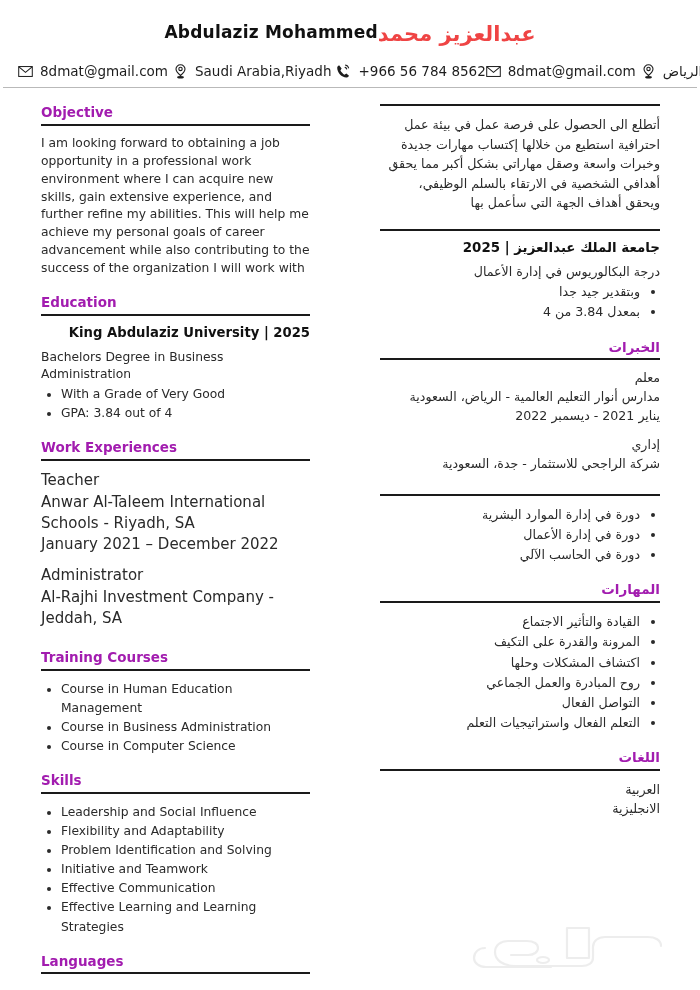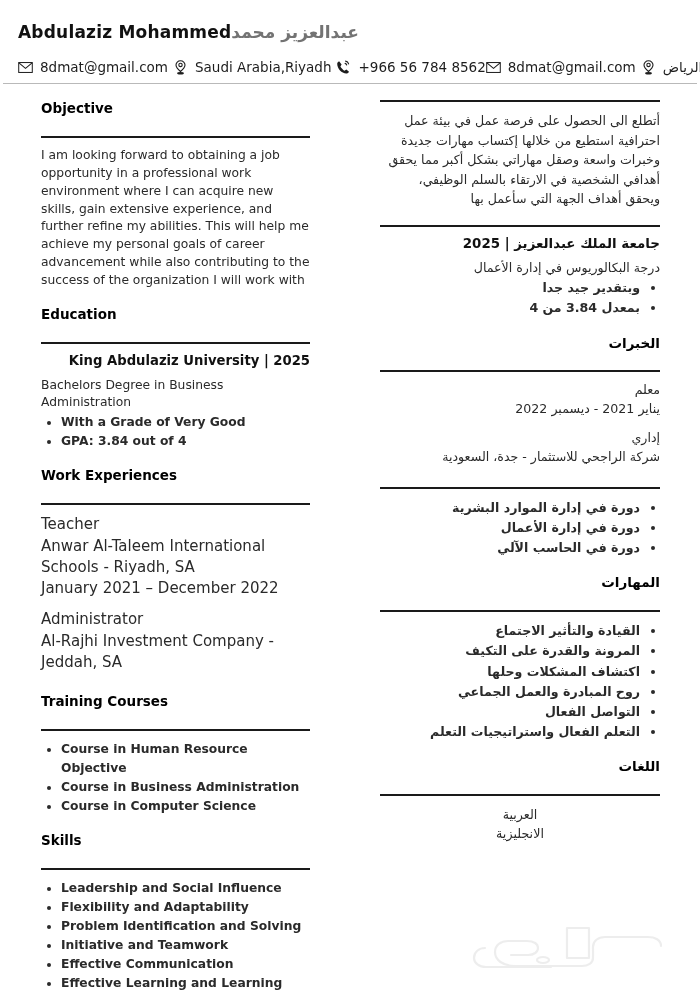--- a/index.html
+++ b/index.html
@@ -19,34 +19,34 @@
   }
 
   
   .header {
     position: relative;
     padding: 22px 18px 8px 18px;
     box-sizing: border-box;
   }
   .header-names {
     display: flex;
-    justify-content: flex-start;
+    justify-content: center;
     align-items: flex-start;
   }
   .name-en {
     font-size: 17px;
     font-weight: bold;
     letter-spacing: 0.2px;
     color: #111;
   }
   .name-ar {
-    font-size: 17px;
+    font-size: 21px;
     font-weight: bold;
     direction: rtl;
-    color: #737373;
+    color: #ef4444;
   }
   .header-contacts {
     display: flex;
     justify-content: space-between;
     align-items: flex-start;
     margin-top: 16px;
   }
   .contact-col-left,
   .contact-col-right {
     display: flex;
@@ -102,22 +102,22 @@
     direction: rtl;
     padding: 16px 40px 0 30px;
     text-align: right;
   }
 
   .section { margin-bottom: 2px; }
 
   .sec-head {
     font-size: 13.5px;
     font-weight: bold;
-    color: #000000;
-    padding-bottom: 19px;
+    color: #a21caf;
+    padding-bottom: 3px;
     line-height: 1.25;
   }
   .sec-rule {
     height: 2px;
     background: #1a1a1a;
     margin-bottom: 9px;
   }
 
   .body-text {
     font-size: 12.3px;
@@ -138,21 +138,20 @@
   }
   .col.ar .entry-title {
     font-size: 13.4px;
     margin-bottom: 7px;
   }
 
   ul.bullets {
     margin: 1px 0 0 0;
     padding-inline-start: 20px;
     list-style: disc;
-    font-weight: bold;
   }
   ul.bullets li {
     font-size: 12.3px;
     line-height: 1.55;
     color: #2a2a2a;
     margin: 0;
   }
   .col.ar ul.bullets li { font-size: 12.6px; line-height: 1.6; }
 
   .job { margin-bottom: 10px; }
@@ -161,21 +160,21 @@
     line-height: 1.42;
     color: #2a2a2a;
   }
   .col.ar .job div { font-size: 12.6px; line-height: 1.5; }
 
   .lang-line {
     font-size: 12.4px;
     line-height: 1.5;
     color: #2a2a2a;
   }
-  .col.ar .lang-line { font-size: 12.7px; text-align: center; }
+  .col.ar .lang-line { font-size: 12.7px; }
   .sp-10 { height: 10px; }
   .sp-14 { height: 14px; }
 
   
   .watermark {
     position: absolute;
     left: 455px;
     bottom: 10px;
     width: 215px;
     height: 62px;
@@ -310,21 +309,21 @@
         <div> Al-Rajhi Investment Company - Jeddah, SA</div>
       </div>
     </div>
 
     <div class="sp-10"></div>
 
     <div class="section">
       <div class="sec-head">Training Courses</div>
       <div class="sec-rule"></div>
       <ul class="bullets">
-        <li>Course in Human Resource Objective</li>
+        <li>Course in Human Education Management</li>
         <li>Course in Business Administration</li>
         <li>Course in Computer Science</li>
       </ul>
     </div>
 
     <div class="sp-14"></div>
 
     <div class="section">
       <div class="sec-head">Skills</div>
       <div class="sec-rule"></div>
@@ -368,20 +367,21 @@
     </div>
 
     <div class="sp-14"></div>
 
     <div class="section">
       <div class="sec-head">الخبرات</div>
       <div class="sec-rule"></div>
 
       <div class="job">
         <div>معلم</div>
+        <div>مدارس أنوار التعليم العالمية - الرياض، السعودية</div>
         <div>يناير 2021 - ديسمبر 2022</div>
       </div>
 
       <div class="job">
         <div>إداري</div>
         <div>شركة الراجحي للاستثمار - جدة، السعودية</div>
       </div>
     </div>
 
     <div class="sp-10"></div>

